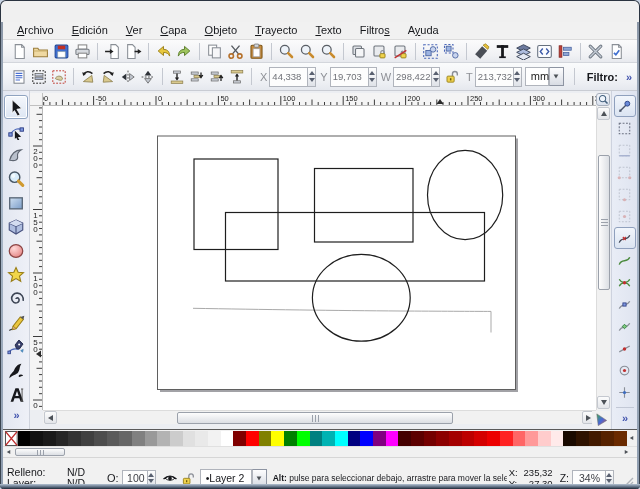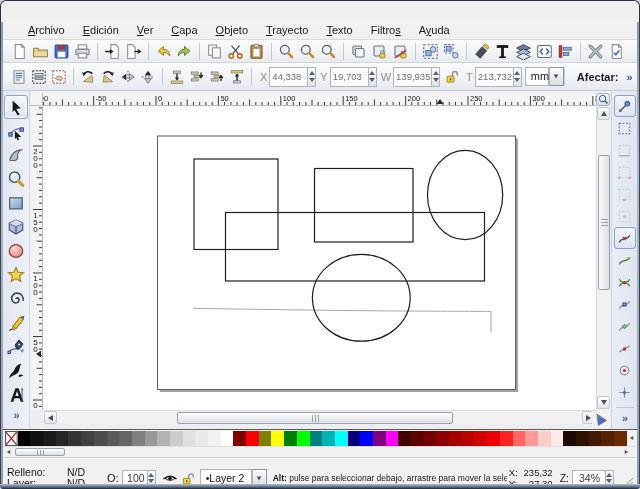--- a/index.html
+++ b/index.html
@@ -18,21 +18,21 @@
   .winbtns{margin-left:auto;display:flex;align-items:flex-start;height:100%;padding-right:5px;}
   .wbtn{width:27px;height:16px;margin-top:2px;border:1px solid #3c3c3c;border-top:none;
     background:linear-gradient(180deg,#e8e8e8 0%,#b9b9b9 45%,#8f8f8f 50%,#a8a8a8 100%);
     border-radius:0 0 3px 3px;display:flex;align-items:center;justify-content:center;margin-left:1px;}
   .wbtn.close{width:31px;background:linear-gradient(180deg,#f0b09a 0%,#d86a4a 45%,#bc3012 50%,#ce5230 100%);}
   .glyph-min{width:9px;height:3px;background:#fdfdfd;border:1px solid #555;margin-top:6px;}
   .glyph-max{width:9px;height:8px;border:2px solid #fdfdfd;outline:1px solid #666;background:transparent;}
 
   
   .menubar{left:3px;top:22px;width:634px;height:18px;background:#f1f1f1;border-bottom:1px solid #dcdcdc;
-    display:flex;align-items:center;padding-left:16px;}
+    display:flex;align-items:center;padding-left:5px;}
   .menu-item{padding:2px 9px 3px 9px;color:#16181c;white-space:nowrap;}
   .menu-item u{text-decoration:underline;text-underline-offset:1px;}
 
   
   .cmdbar{left:3px;top:40px;width:634px;height:23px;
     background:linear-gradient(180deg,#fbfbfc 0%,#f0f1f4 70%,#e7e9ee 100%);
     border-bottom:1px solid #d3d6dc;display:flex;align-items:center;padding-left:6px;}
   .ctrlbar .tbtn{width:20px;height:20px;}
   .ctrlbar{left:3px;top:63px;width:634px;height:28px;
     background:linear-gradient(180deg,#fafbfc 0%,#eef0f4 70%,#e5e8ee 100%);
@@ -432,21 +432,21 @@
     <span class="fld-label">Y</span>
     <span class="spinbox">
       <span class="spin-entry">19,703</span>
       <span class="spin-btns">
           <span class="arr-up"></span>
           <span class="arr-dn"></span>
         </span>
     </span>
     <span class="fld-label">W</span>
     <span class="spinbox">
-      <span class="spin-entry">139,935</span>
+      <span class="spin-entry">298,422</span>
       <span class="spin-btns">
           <span class="arr-up"></span>
           <span class="arr-dn"></span>
         </span>
     </span>
     <span class="tbtn" style="margin:0 1px;">
       <svg viewBox="0 0 16 16" width="15" height="15">
         <path d="M9 8 V5.2 a2.6 2.6 0 0 1 5.2 0 V7" fill="none" stroke="#8b8f98" stroke-width="1.5"></path>
         <rect x="3.2" y="7.6" width="7.6" height="6.4" rx="1" fill="#f0d24c" stroke="#9a8420" stroke-width="1"></rect>
         <rect x="6.3" y="9.8" width="1.6" height="2.4" fill="#6e5e10"></rect>
@@ -460,21 +460,21 @@
           <span class="arr-dn"></span>
         </span>
     </span>
     <span class="combo">
       <span class="combo-entry">mm</span>
       <span class="combo-arrow">
           <span class="tri down" style="transform:scale(.8);"></span>
         </span>
     </span>
     <span class="tsep" style="margin-left:auto;"></span>
-    <span class="affect-label" style="margin-left:8px;">Afectar:</span>
+    <span class="affect-label" style="margin-left:8px;">Filtro:</span>
     <span class="chev ctrl-chev">»</span>
   </div>
 
   <div class="abs mainarea"></div>
   <div class="abs toolbox">
       <span class="toolbtn active">
         <svg viewBox="0 0 16 16" width="18" height="18">
           <path d="M4.6 1.6 L13.2 9.4 L8.8 10 L11.6 14.8 L9.4 16 L6.6 11.2 L4.6 13.6 Z" fill="#17181c" stroke="#fff" stroke-width="0.7"></path>
         </svg>
       </span>

